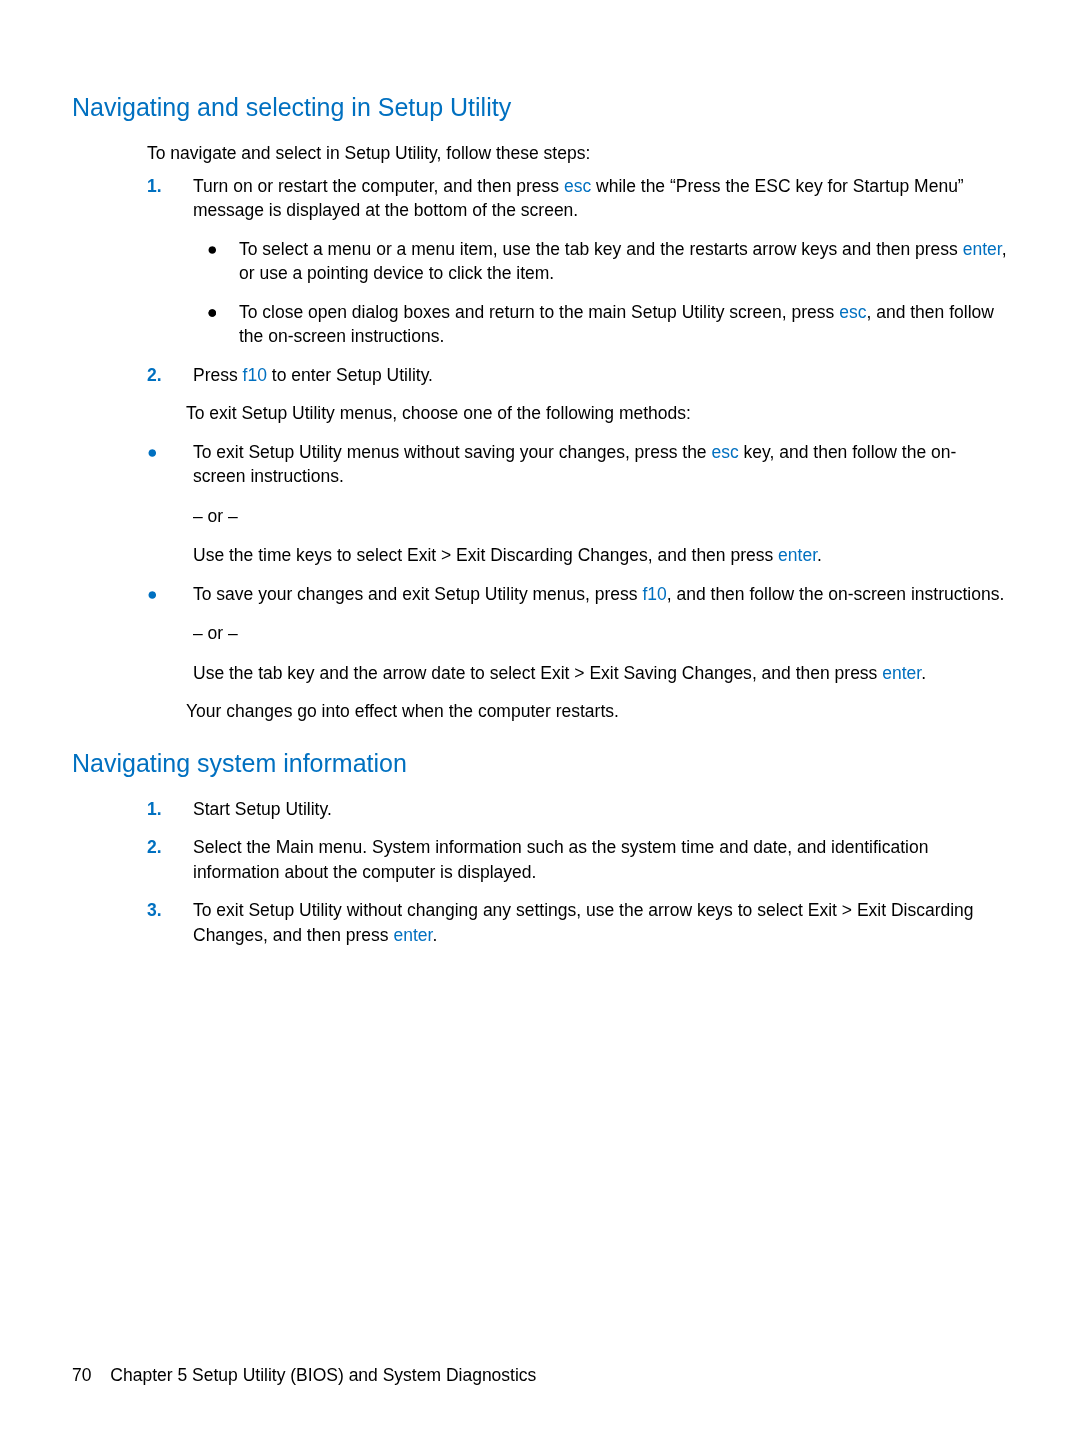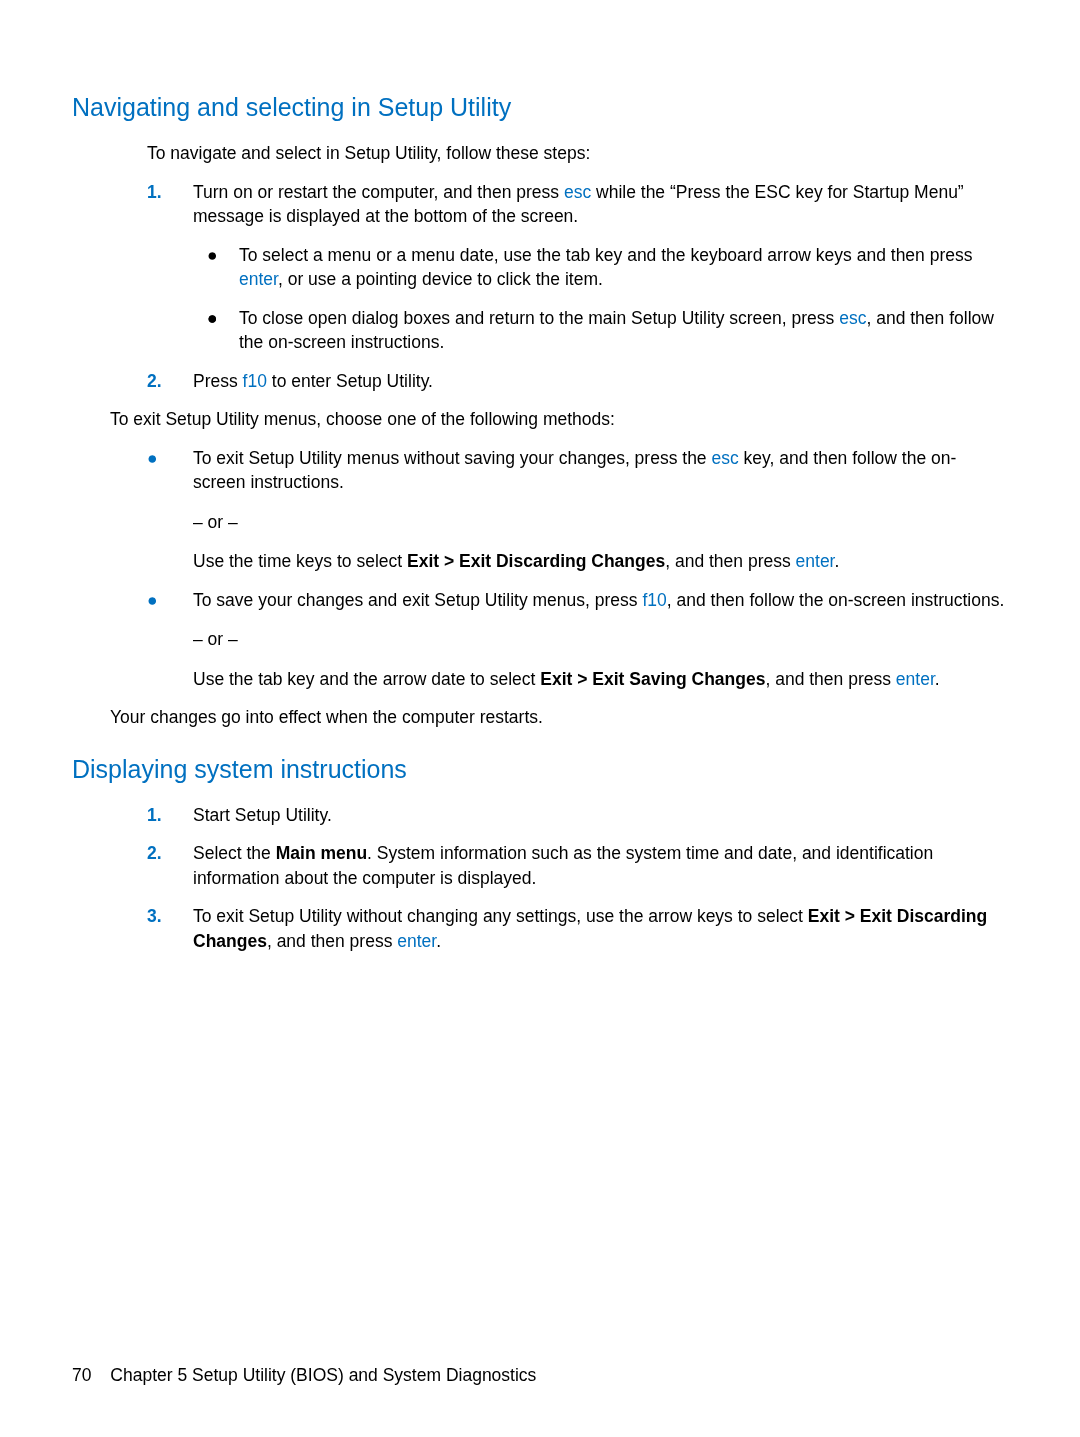--- a/index.html
+++ b/index.html
@@ -26,24 +26,24 @@
       font-size: 25px;
       font-weight: normal;
       margin-bottom: 16px;
       margin-top: 0;
     }
     h2.blue-heading.second {
       margin-top: 22px;
     }
     .intro {
       margin-left: 75px;
-      margin-bottom: 14px;
+      margin-bottom: 8px;
     }
     .para-block {
-      margin-left: 38px;
+      margin-left: 114px;
       margin-bottom: 14px;
     }
     ol.numbered {
       list-style: none;
       margin-left: 75px;
       counter-reset: item;
     }
     ol.numbered > li {
       position: relative;
       padding-left: 46px;
@@ -90,21 +90,21 @@
       font-weight: bold;
     }
     .sub-para {
       margin-top: 15px;
     }
     .key {
       color: #0070c0;
       text-align: right;
     }
     .bold {
-      font-weight: bold;
+      font-weight: normal;
     }
     .footer {
       position: absolute;
       bottom: 50px;
       left: 72px;
       font-size: 17.5px;
       margin-top: 28px;
     }
     .footer-page {
       display: inline-block;
@@ -124,21 +124,21 @@
   <p class="intro">To navigate and select in Setup Utility, follow these steps:</p>
 
   <ol class="numbered">
     <li>
       <span class="num">1.</span>
       <span>Turn on or restart the computer, and then press </span><span class="key">esc</span><span> while the “Press the ESC key for Startup Menu” message is displayed at the bottom of the screen.</span>
 
       <ul class="sub-bullets">
         <li>
           <span class="bullet">●</span>
-          <span>To select a menu or a menu date, use the tab key and the keyboard arrow keys and then press </span><span class="key">enter</span><span>, or use a pointing device to click the item.</span>
+          <span>To select a menu or a menu item, use the tab key and the restarts arrow keys and then press </span><span class="key">enter</span><span>, or use a pointing device to click the item.</span>
         </li>
         <li>
           <span class="bullet">●</span>
         </li>
         <li>
           <span class="bullet">●</span>
           <span>To close open dialog boxes and return to the main Setup Utility screen, press </span><span class="key">esc</span><span>, and then follow the on-screen instructions.</span>
         </li>
       </ul>
     </li>
@@ -170,21 +170,21 @@
         <p class="sub-para">– or –</p>
         <p class="sub-para">
           <span>Use the tab key and the arrow date to select </span><span class="bold">Exit &gt; Exit Saving Changes</span><span>, and then press </span><span class="key">enter</span><span>.</span>
         </p>
       </div>
     </li>
   </ul>
 
   <p class="para-block">Your changes go into effect when the computer restarts.</p>
 
-  <h2 class="blue-heading second">Displaying system instructions</h2>
+  <h2 class="blue-heading second">Navigating system information</h2>
 
   <ol class="numbered">
     <li>
       <span class="num">1.</span>
       <span>Start Setup Utility.</span>
     </li>
     <li>
       <span class="num">2.</span>
       <span>Select the </span><span class="bold">Main menu</span><span>. System information such as the system time and date, and identification information about the computer is displayed.</span>
     </li>

